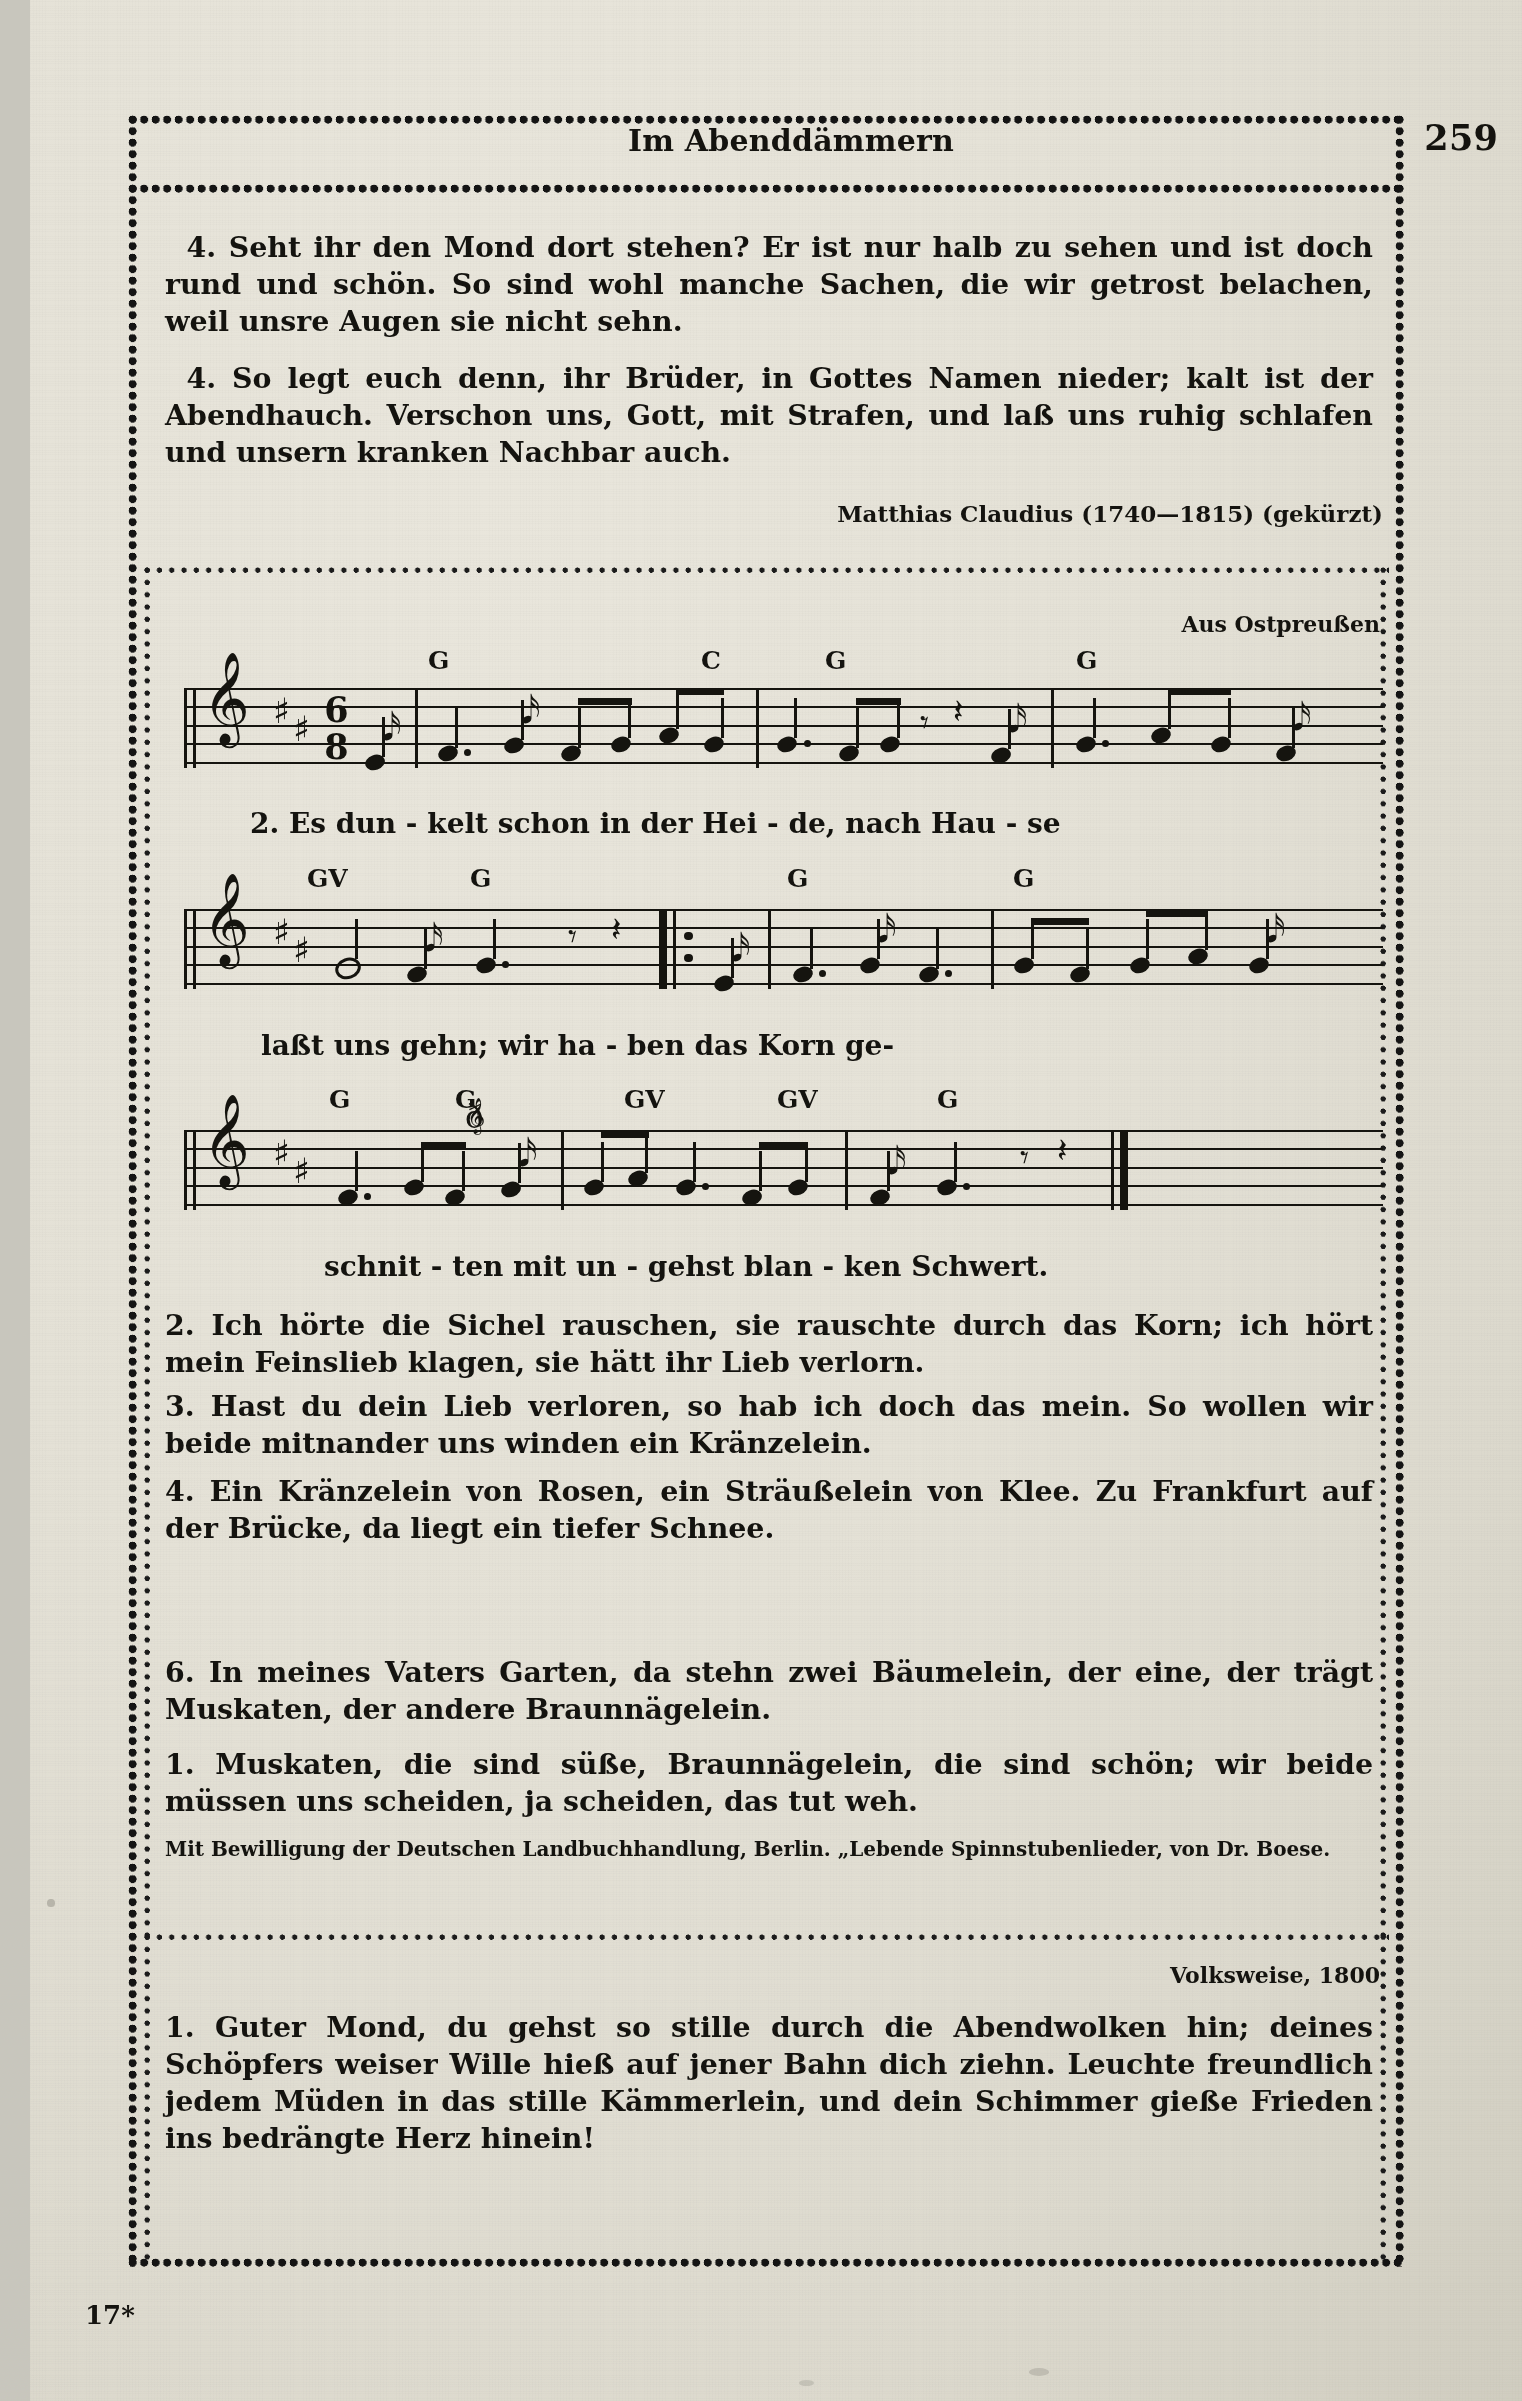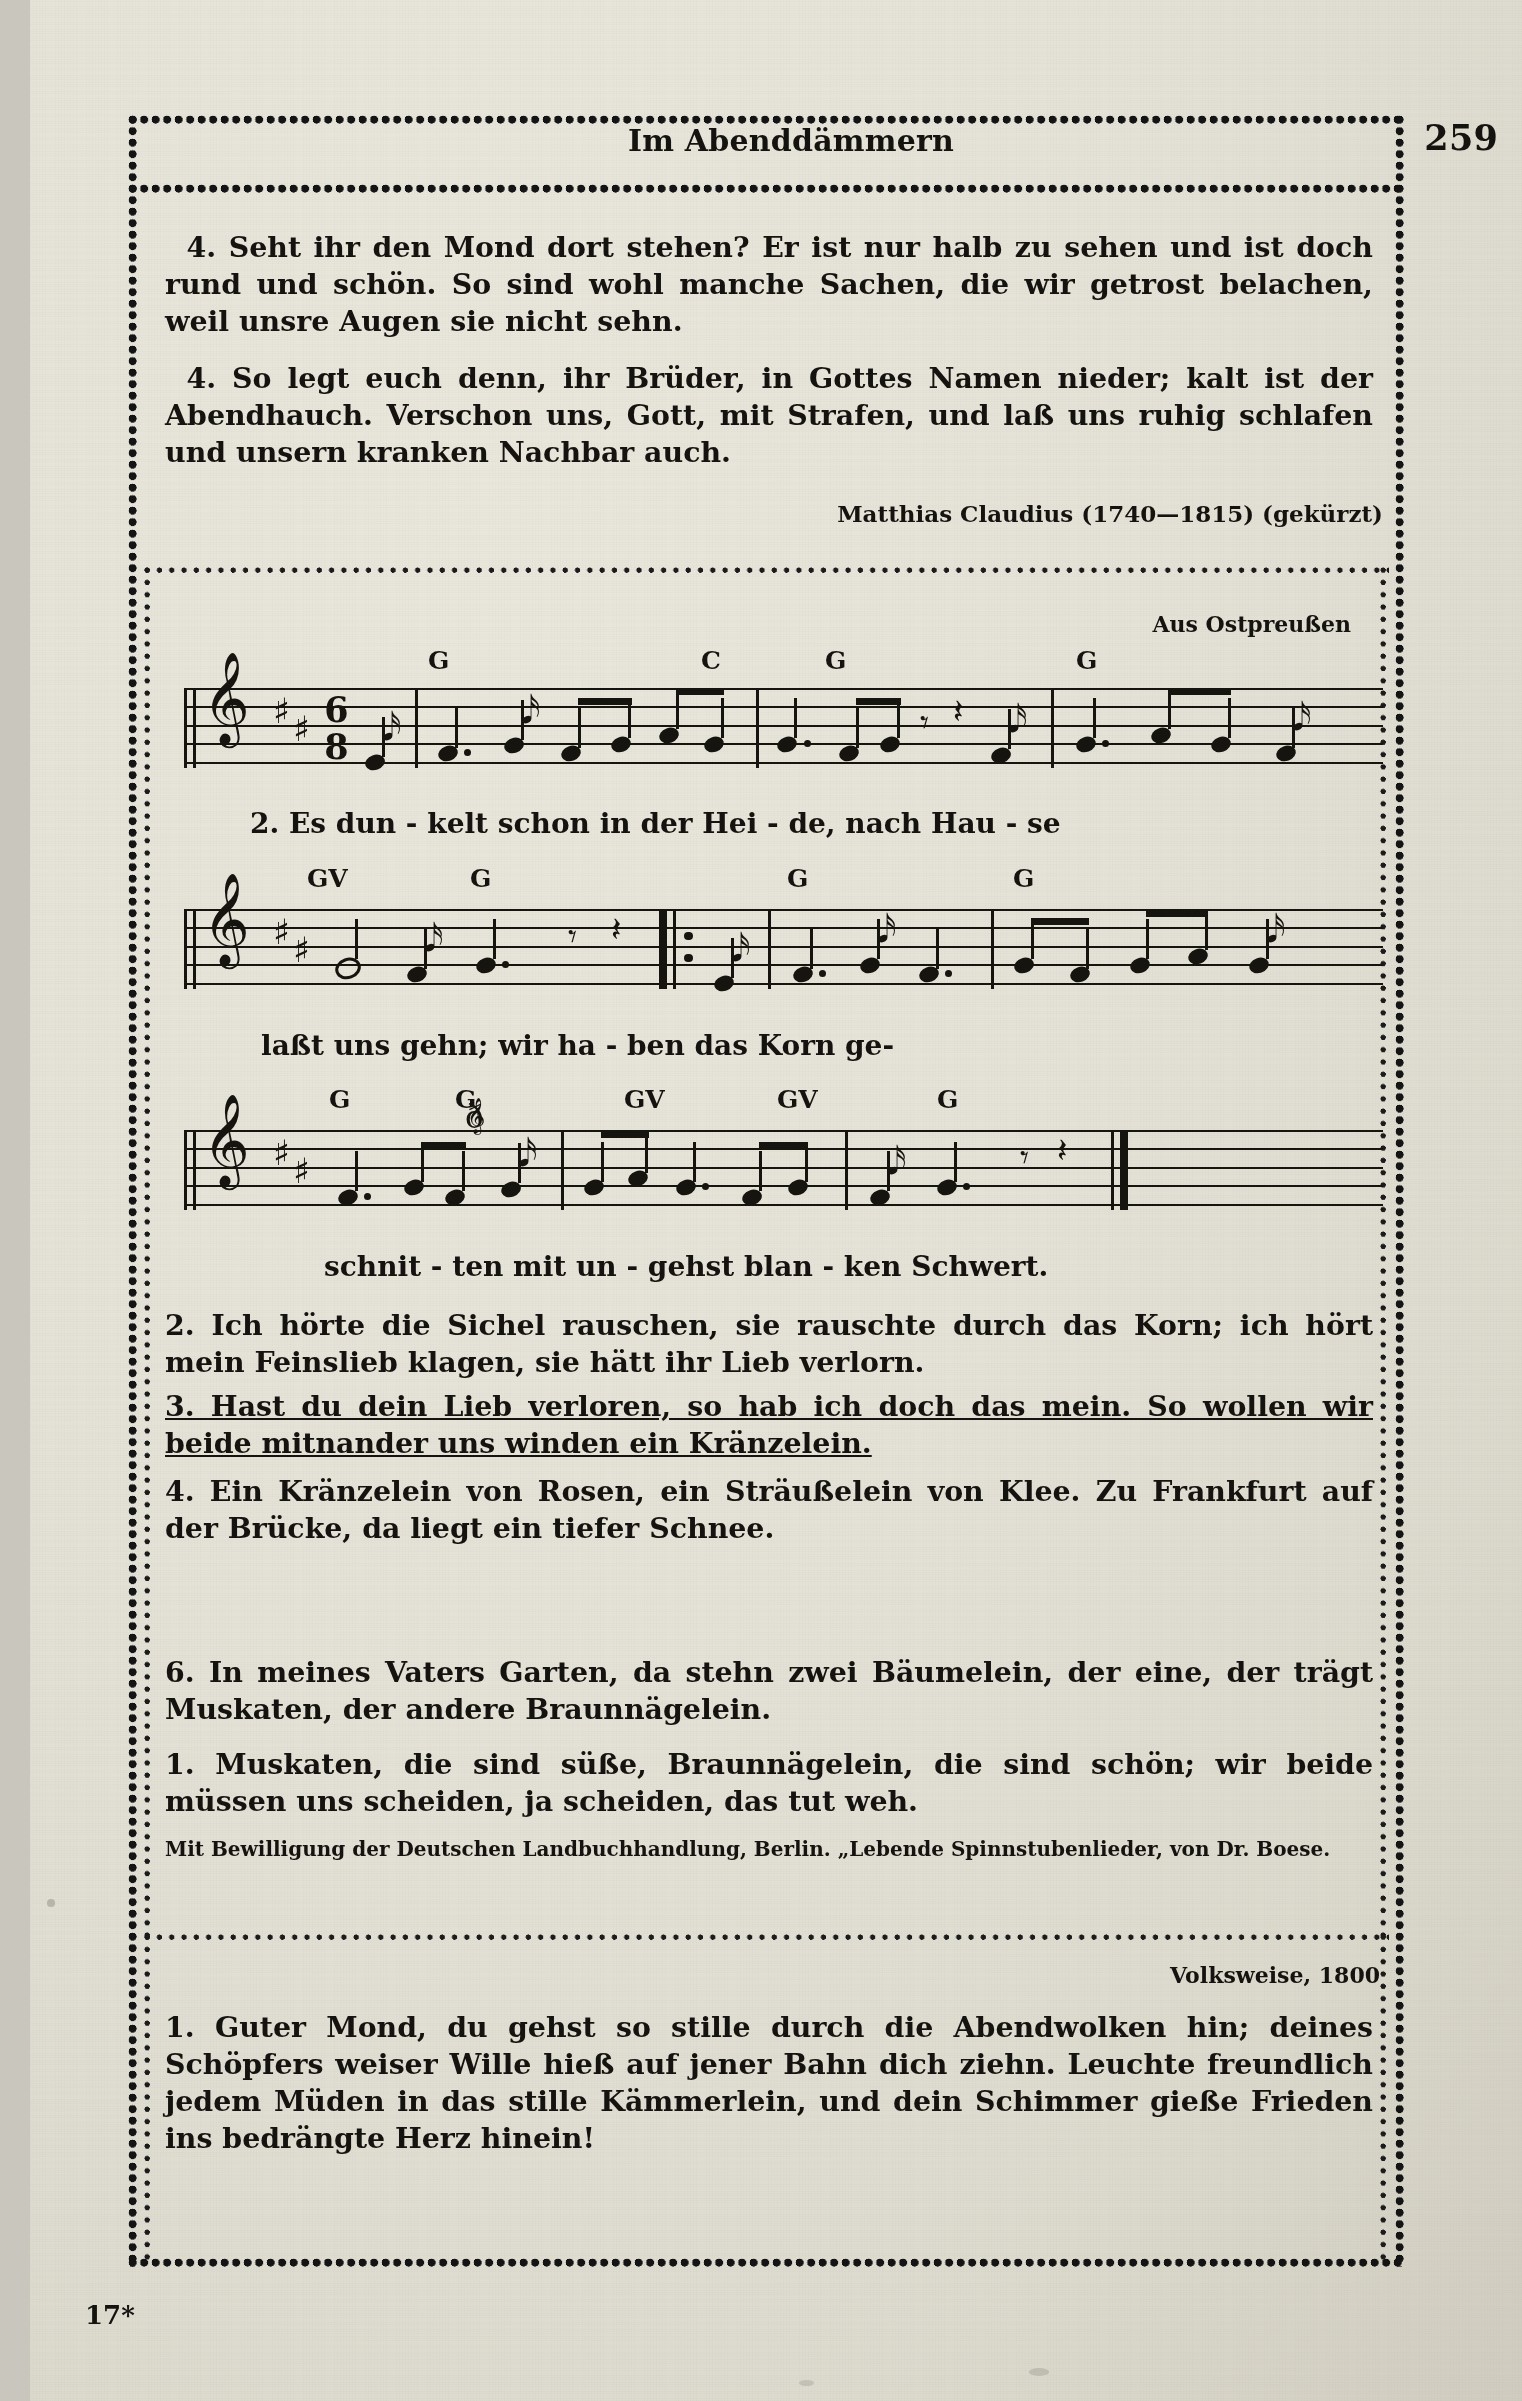--- a/index.html
+++ b/index.html
@@ -167,21 +167,21 @@
   <div class="verse" style="left:135px;top:360px;width:1208px;text-indent:21.5px;">4. So legt euch denn, ihr Brüder, in Gottes Namen nieder; kalt ist der Abendhauch. Verschon uns, Gott, mit Strafen, und laß uns ruhig schlafen und unsern kranken Nachbar auch.</div>
   <div class="attrib" style="left:461px;top:500px;width:892px;">Matthias Claudius (1740—1815) (gekürzt)</div>
 
   <div class="dots-h" style="left:114px;top:567px;width:1245px;"></div>
   <div class="dots-v" style="left:114px;top:567px;height:1376px;"></div>
   <div class="dots-v" style="left:1350px;top:567px;height:1376px;"></div>
   <div class="dots-h" style="left:114px;top:1934px;width:1245px;"></div>
   <div class="dots-v" style="left:114px;top:1934px;height:331px;"></div>
   <div class="dots-v" style="left:1350px;top:1934px;height:331px;"></div>
 
-  <div class="source-right" style="left:740px;top:611px;width:581px;">Aus Ostpreußen</div>
+  <div class="source-right" style="left:769px;top:611px;width:581px;">Aus Ostpreußen</div>
 
   <div class="system" style="left:154px;top:663px;width:1199px;height:146px;">
     <div class="staff" style="width:1199px;height:80px;top:24.6px;">
       <div class="line" style="top:0px;width:1199px;"></div>
       <div class="line" style="top:18.4px;width:1199px;"></div>
       <div class="line" style="top:37px;width:1199px;"></div>
       <div class="line" style="top:55px;width:1199px;"></div>
       <div class="line" style="top:74px;width:1199px;"></div>
     </div>
     <div class="barline" style="left:0px;top:687px;"></div>
@@ -387,21 +387,21 @@
 
     <div class="chord" style="left:145px;top:-20px;">G</div>
     <div class="chord" style="left:271px;top:-20px;">G</div>
     <div class="chord" style="left:440px;top:-20px;">GV</div>
     <div class="chord" style="left:593px;top:-20px;">GV</div>
     <div class="chord" style="left:753px;top:-20px;">G</div>
   </div>
   <div class="lyric" style="left:294px;top:1250px;">schnit - ten      mit      un - gehst    blan - ken Schwert.</div>
 
   <div class="verse" style="left:135px;top:1307px;width:1208px;">2. Ich hörte die Sichel rauschen, sie rauschte durch das Korn; ich hört mein Feinslieb klagen, sie hätt ihr Lieb verlorn.</div>
-  <div class="verse" style="left:135px;top:1388px;width:1208px;text-decoration:underline;">3. Hast du dein Lieb verloren, so hab ich doch das mein. So wollen wir beide mitnander uns winden ein Kränzelein.</div>
+  <div class="verse" style="left:135px;top:1388px;width:1208px;">3. Hast du dein Lieb verloren, so hab ich doch das mein. So wollen wir beide mitnander uns winden ein Kränzelein.</div>
   <div class="verse" style="left:135px;top:1473px;width:1208px;">4. Ein Kränzelein von Rosen, ein Sträußelein von Klee. Zu Frankfurt auf der Brücke, da liegt ein tiefer Schnee.</div>
   <div class="verse" style="left:135px;top:1654px;width:1208px;">6. In meines Vaters Garten, da stehn zwei Bäumelein, der eine, der trägt Muskaten, der andere Braunnägelein.</div>
   <div class="verse" style="left:135px;top:1746px;width:1208px;">1. Muskaten, die sind süße, Braunnägelein, die sind schön; wir beide müssen uns scheiden, ja scheiden, das tut weh.</div>
   <div class="small-note" style="left:135px;top:1837px;width:1211px;">Mit Bewilligung der Deutschen Landbuchhandlung, Berlin. „Lebende Spinnstubenlieder, von Dr. Boese.</div>
 
   <div class="source-right" style="left:769px;top:1962px;width:581px;">Volksweise, 1800</div>
   <div class="verse" style="left:135px;top:2009px;width:1208px;">1. Guter Mond, du gehst so stille durch die Abendwolken hin; deines Schöpfers weiser Wille hieß auf jener Bahn dich ziehn. Leuchte freundlich jedem Müden in das stille Kämmerlein, und dein Schimmer gieße Frieden ins bedrängte Herz hinein!</div>
 
   <div class="sig17">17*</div>
 

